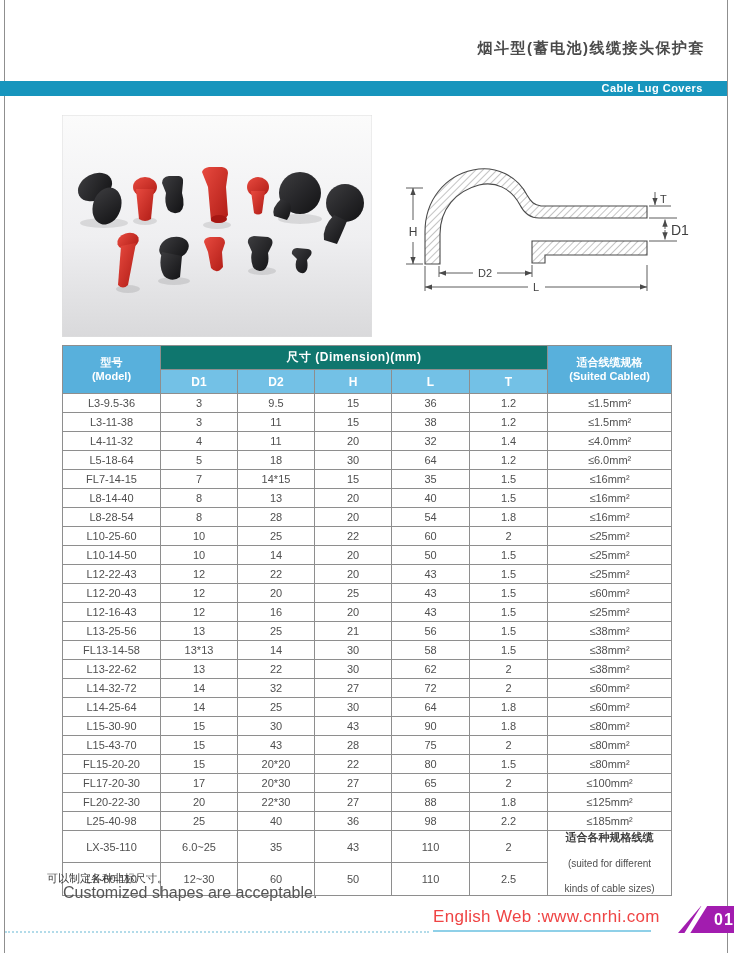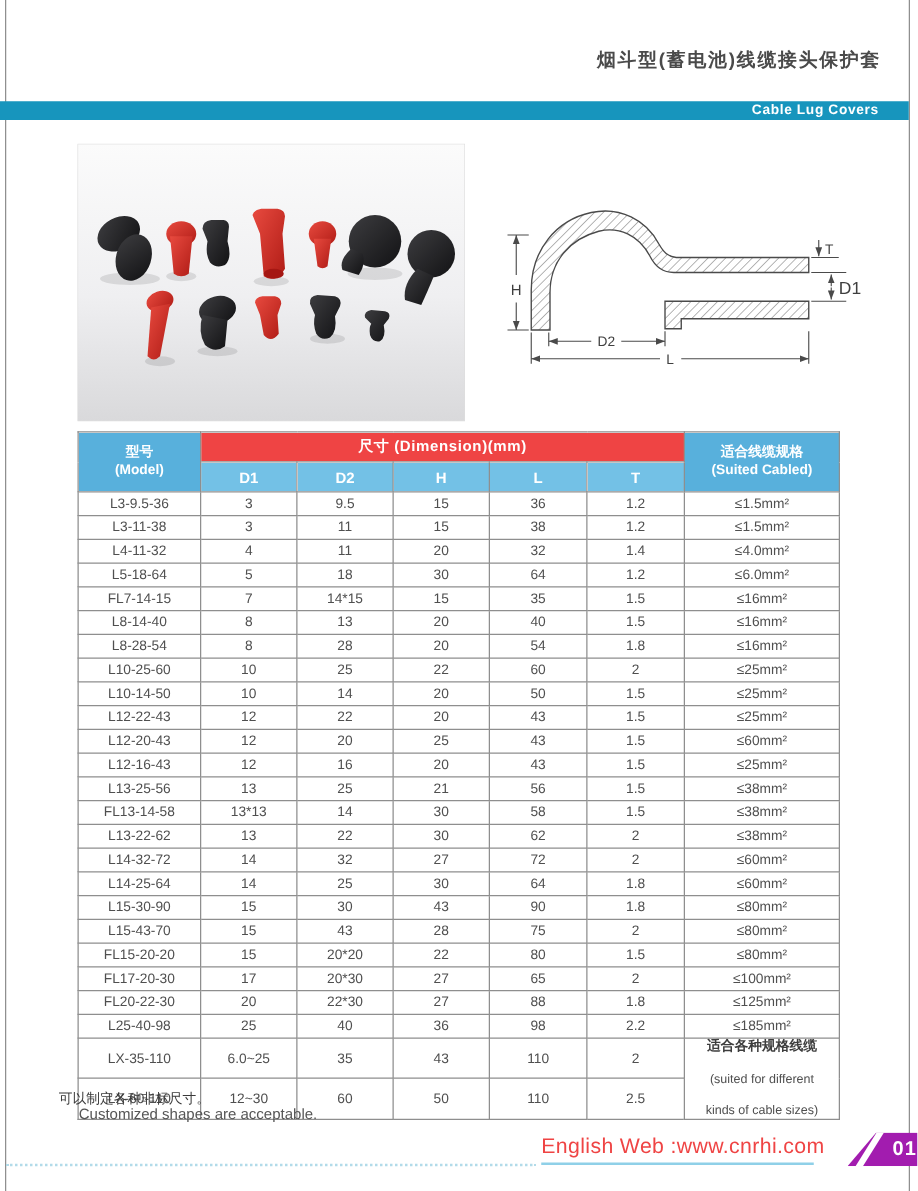--- a/index.html
+++ b/index.html
@@ -19,30 +19,30 @@
   
   .photo{position:absolute;left:62px;top:115px;width:310px;height:222px;}
   .diagram{position:absolute;left:392px;top:146px;width:332px;height:152px;}
 
   
   table.spec{position:absolute;left:62px;top:345px;width:609px;border-collapse:collapse;
              table-layout:fixed;}
   .spec th,.spec td{border:1px solid #8e8e8e;text-align:center;padding:0;overflow:hidden;}
   .spec thead th{color:#fff;font-weight:bold;margin-top:44px;}
   .th-model,.th-suited{background:#58b0dc;font-size:11px;line-height:1.25;}
-  .th-dim{background:#ef4444;font-size:12px;height:23px;letter-spacing:.5px;}
+  .th-dim{background:#0f766e;font-size:12px;height:23px;letter-spacing:.5px;}
   tr.sub th{background:#73c1e6;font-size:12px;height:23px;}
   .spec tbody td{font-size:11px;color:#4f4f4f;height:18px;background:#fff;}
   td.merged div{line-height:1.15;}
   td.merged .m1{font-weight:bold;font-size:11px;color:#3d3d3d;text-align:center;}
   td.merged .m2{font-size:10px;color:#4f4f4f;margin-top:14px;}
 
   
   .note-cn{position:absolute;left:47px;top:871px;font-size:11px;color:#3a3a3a;}
-  .note-en{position:absolute;left:63px;top:884px;font-size:12px;color:#555;}
+  .note-en{position:absolute;left:63px;top:884px;font-size:16px;color:#555;}
 
   
   .dotted-line{position:absolute;left:5px;top:931px;width:424px;height:0;
                border-top:2px dotted #b2dbe9;}
   .web-label{position:absolute;left:433px;top:907px;font-size:17px;color:#ef4444;
              letter-spacing:.3px;}
   .web-underline{position:absolute;left:433px;top:930px;width:218px;height:2px;background:#8fd0e8;}
   .page-tab{position:absolute;left:678px;top:906px;width:85px;height:27px;background:#a21caf;
             clip-path:polygon(23px 0,100% 0,100% 100%,0 100%);}
   .page-tab .slash{position:absolute;left:15px;top:-6px;width:5px;height:40px;background:#fff;

